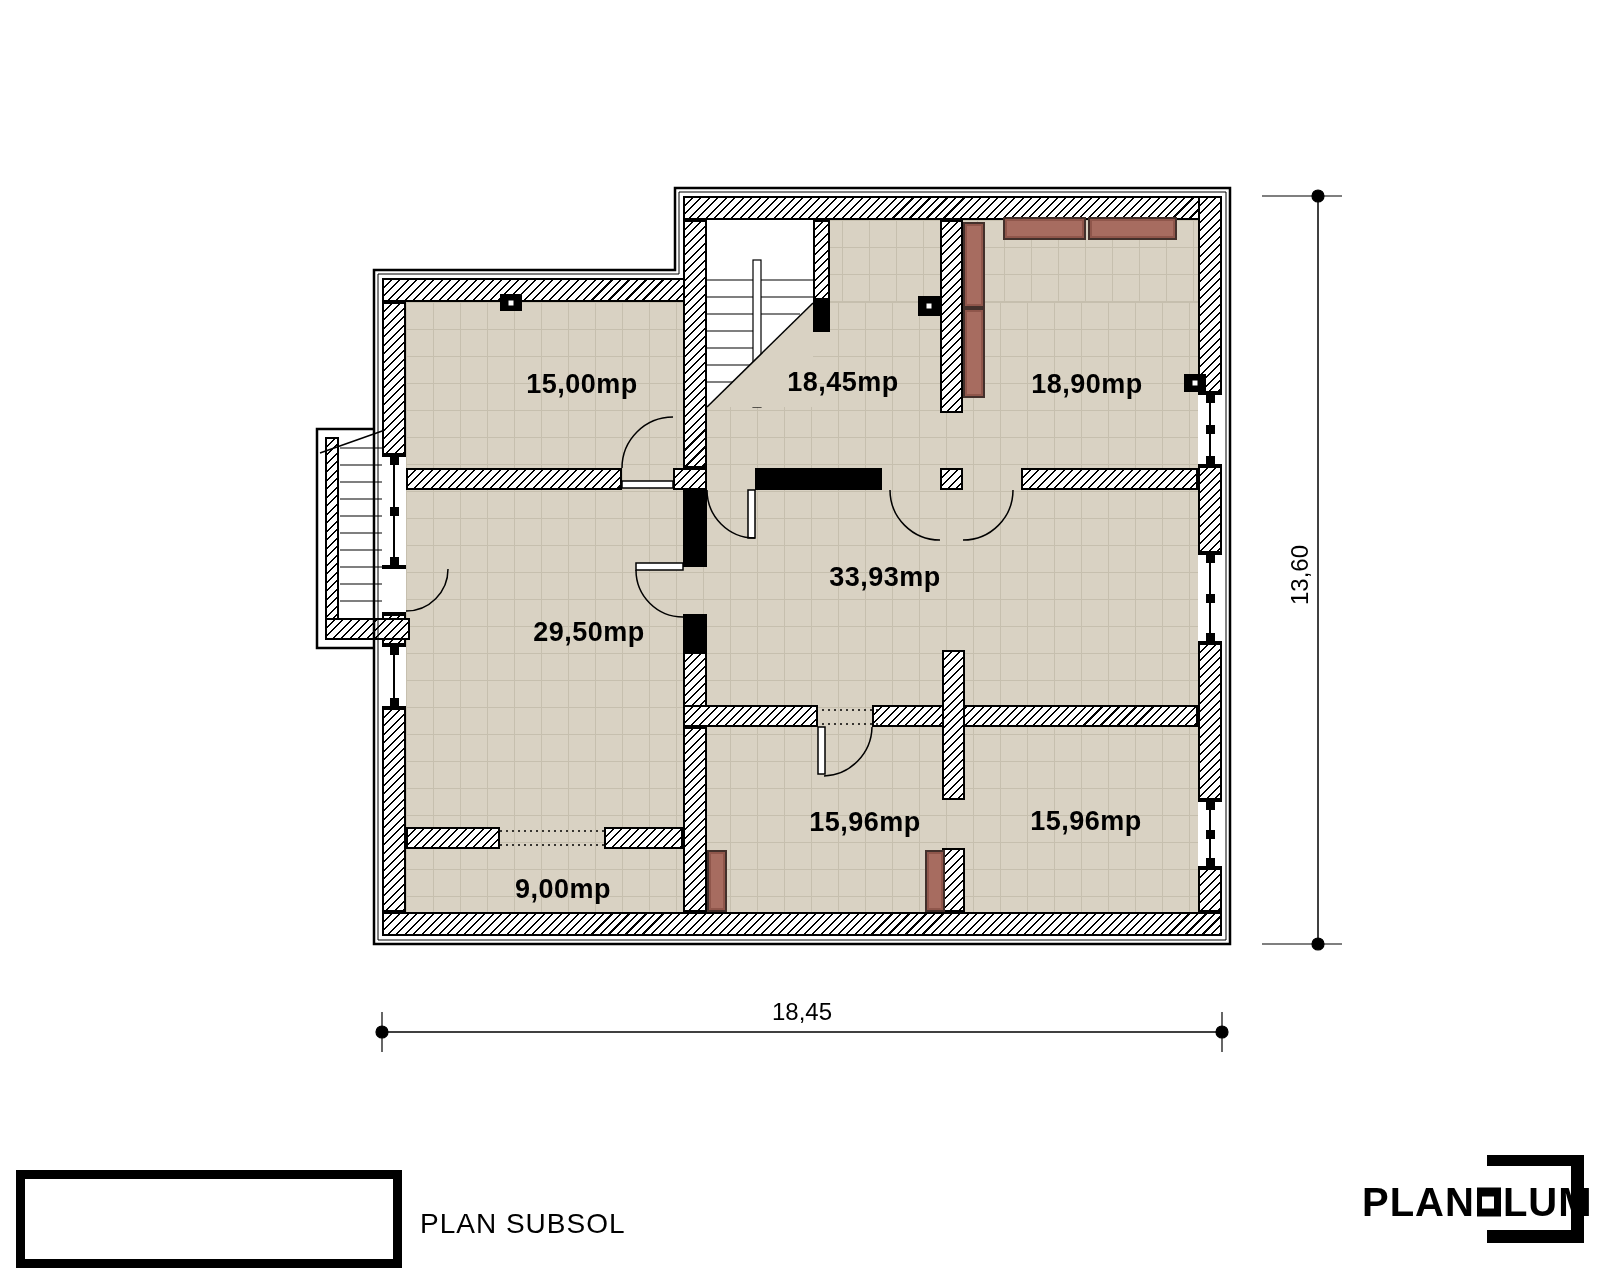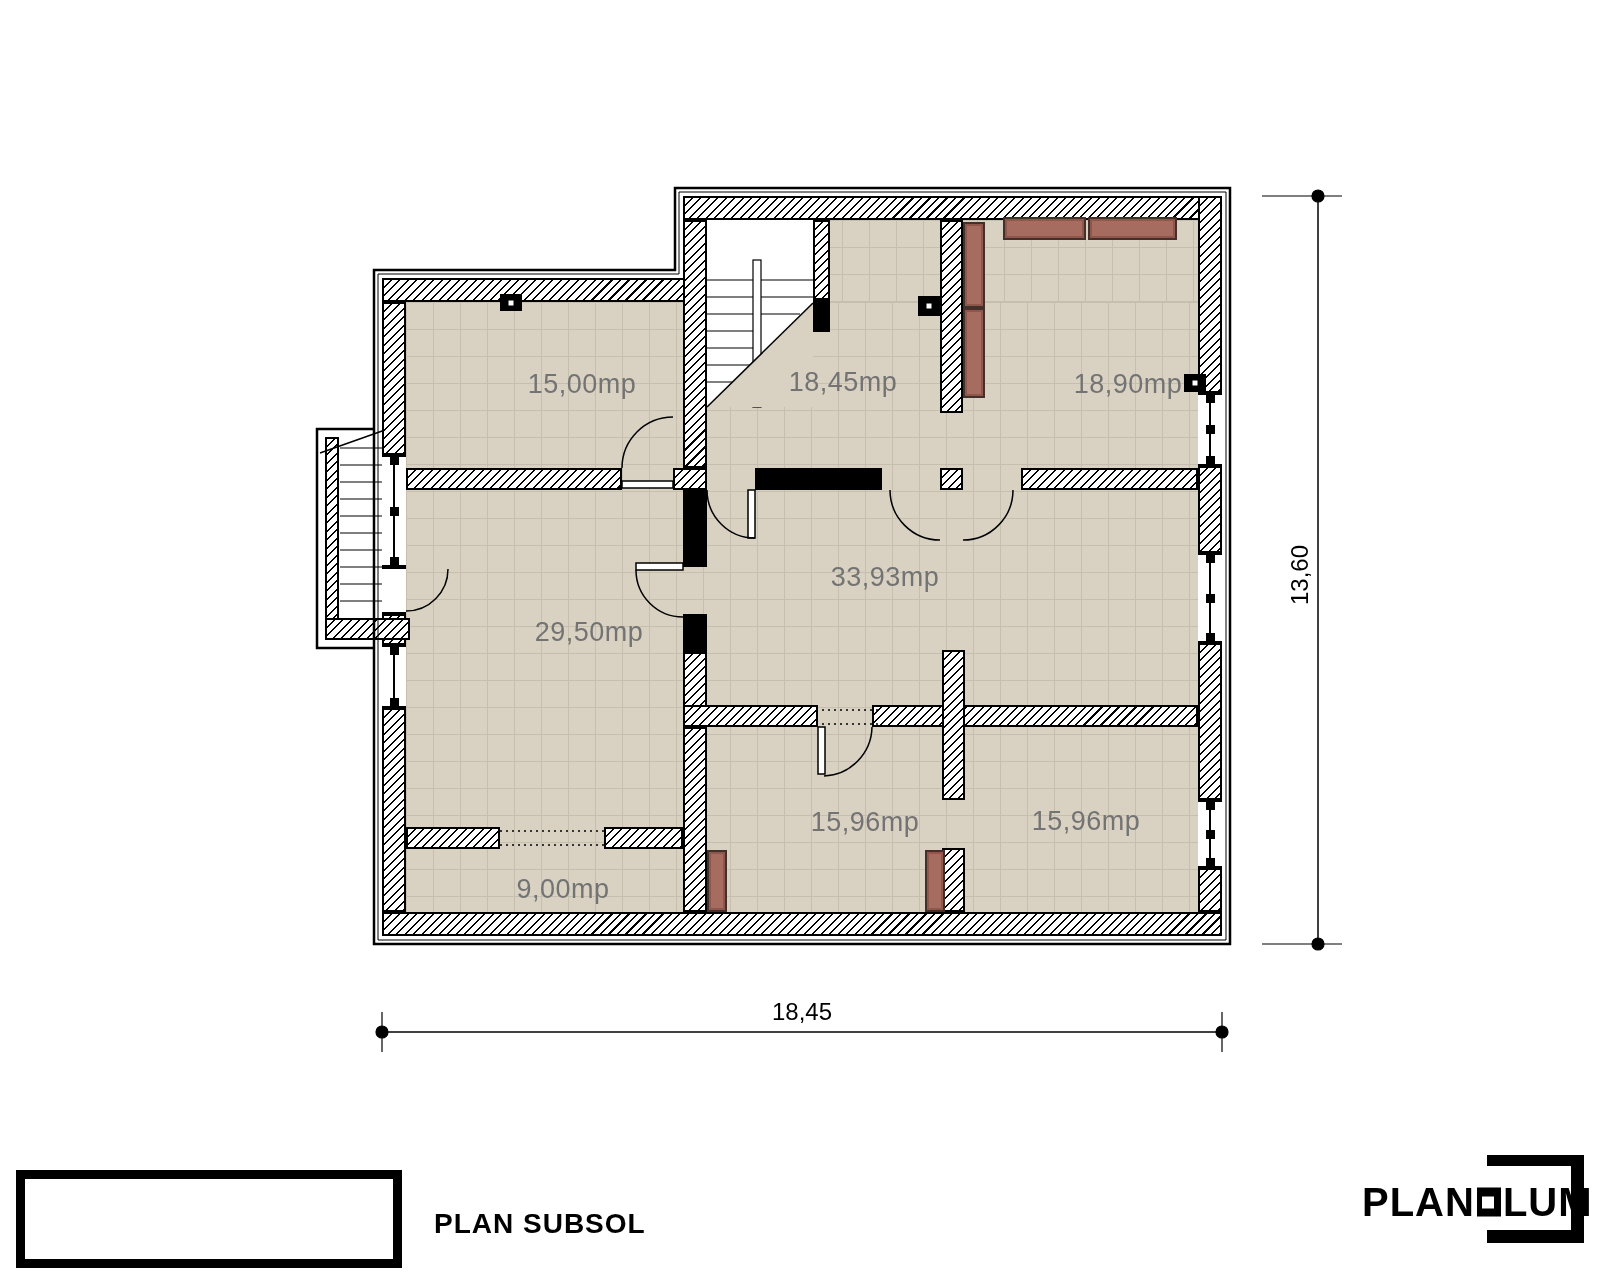--- a/index.html
+++ b/index.html
@@ -19,31 +19,31 @@
   .win .mull{position:absolute;left:50%;top:0;bottom:0;width:2px;margin-left:-1px;background:#000;}
   .win .tick{position:absolute;left:50%;width:9px;height:9px;margin-left:-4.5px;background:#000;}
   .tick.t{top:-1px}.tick.m{top:50%;margin-top:-4.5px}.tick.b{bottom:-1px}
   .furn{position:absolute;z-index:3;background:#a76c60;border:2px solid #43302b;
         box-sizing:border-box;box-shadow:inset 0 0 0 2px #8f564b;}
   .sw{position:absolute;z-index:4;background:#000;}
   .sw::after{content:"";position:absolute;left:50%;top:50%;width:5px;height:5px;
         transform:translate(-50%,-50%);background:#fff;}
   .overlay{position:absolute;left:0;top:0;z-index:5;pointer-events:none;}
   .room-label{position:absolute;z-index:6;transform:translate(-50%,-50%);
-        font-weight:normal;font-size:27px;color:#737373;letter-spacing:.5px;white-space:nowrap;}
+        font-weight:bold;font-size:27px;color:#000000;letter-spacing:.5px;white-space:nowrap;}
   .dim-label{position:absolute;z-index:6;font-size:24px;color:#000;white-space:nowrap;}
   #dim-w{transform:translate(-50%,-100%);}
   #dim-h{transform:translate(-50%,-50%) rotate(-90deg);}
 
   .legend{position:absolute;z-index:6;left:16px;top:1170px;width:386px;height:98px;
         box-sizing:border-box;border:9px solid #000;background:#fff;padding:8px 0 0 16px;
         font-size:25px;color:#000;}
   .legend div{line-height:39px;white-space:nowrap;}
   .plan-title{position:absolute;z-index:6;left:420px;top:1224px;transform:translateY(-50%);
-        font-weight:bold;font-size:28px;letter-spacing:1px;white-space:nowrap;margin-left:14px;}
+        font-weight:normal;font-size:28px;letter-spacing:1px;white-space:nowrap;}
 
   .logo-frame{position:absolute;z-index:6;left:1487px;top:1155px;width:97px;height:88px;
         box-sizing:border-box;border-top:11px solid #000;border-right:13px solid #000;
         border-bottom:13px solid #000;}
   .logo-text{position:absolute;z-index:7;left:1362px;top:1202px;transform:translateY(-50%);
         display:flex;align-items:center;font-weight:bold;font-size:40px;letter-spacing:1px;color:#000;}
   .o-sq{display:inline-block;width:24px;height:29px;background:#000;position:relative;margin:0 2px;}
   .o-sq::after{content:"";position:absolute;left:5px;top:9px;width:12px;height:12px;background:#fff;}
 </style>
 </head>
@@ -198,21 +198,21 @@
       <line x1="1318" y1="196" x2="1318" y2="944" stroke-width="1.5"></line>
       <line x1="1262" y1="196" x2="1342" y2="196"></line>
       <line x1="1262" y1="944" x2="1342" y2="944"></line>
       <circle cx="1318" cy="196" r="6"></circle>
       <circle cx="1318" cy="944" r="6"></circle>
     </g>
   </svg>
 
   <div class="room-label" style="left:582px;top:384px;">15,00mp</div>
   <div class="room-label" style="left:843px;top:382px;">18,45mp</div>
-  <div class="room-label" style="left:1128px;top:384px;">18,90mp</div>
+  <div class="room-label" style="left:1087px;top:384px;">18,90mp</div>
   <div class="room-label" style="left:589px;top:632px;">29,50mp</div>
   <div class="room-label" style="left:885px;top:577px;">33,93mp</div>
   <div class="room-label" style="left:563px;top:889px;">9,00mp</div>
   <div class="room-label" style="left:865px;top:822px;">15,96mp</div>
   <div class="room-label" style="left:1086px;top:821px;">15,96mp</div>
 
   <div class="dim-label" id="dim-w" style="left:802px;top:1026px;">18,45</div>
   <div class="dim-label" id="dim-h" style="left:1300px;top:575px;">13,60</div>
 
   <div class="legend">

